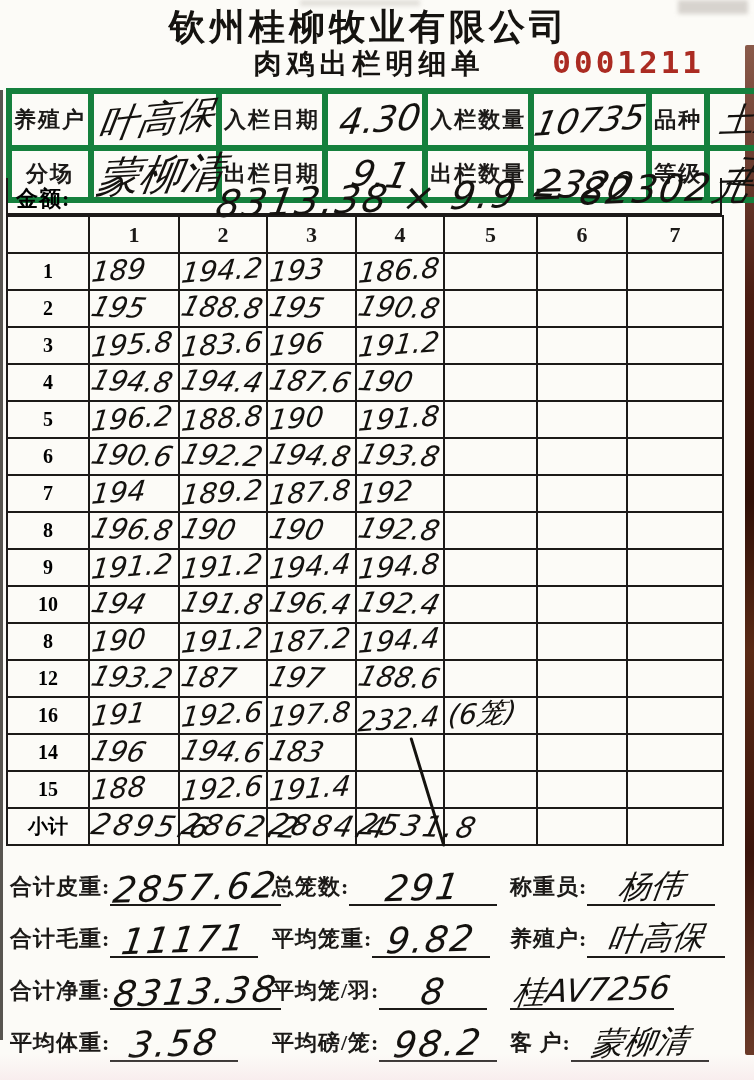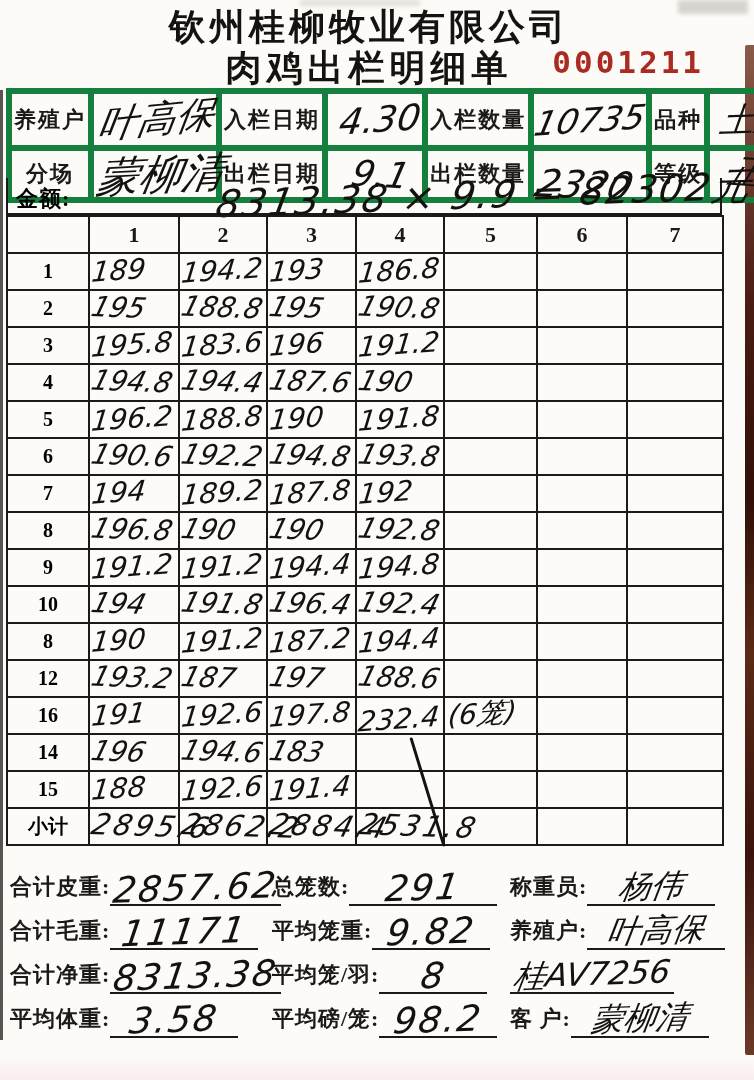--- a/index.html
+++ b/index.html
@@ -12,21 +12,21 @@
   
   .edge-left{position:absolute;left:0;top:90px;width:3px;height:950px;background:#3b3733;opacity:.85;}
   .edge-right{position:absolute;right:0;top:45px;width:9px;height:1010px;
       background:linear-gradient(to bottom,#8a5a4a 0%,#4a1c12 25%,#301008 45%,#5a2a16 60%,#3a140c 80%,#6a3a28 100%);
       border-radius:2px 0 0 2px;}
   .smudge-tr{position:absolute;right:6px;top:0;width:70px;height:14px;background:#b9b4ae;opacity:.55;filter:blur(2px);}
   .smudge-t{position:absolute;left:300px;top:0;width:120px;height:6px;background:#c8c3bc;opacity:.5;filter:blur(2px);}
 
   .header{position:absolute;left:4px;top:8px;width:730px;}
   .title{ text-align:center;font-weight:bold;font-size:36px;line-height:1.1;color:#151310;letter-spacing:4px;}
-  .title2{text-align:center;font-weight:bold;font-size:36px;line-height:1.15;color:#151310;letter-spacing:5px;}
+  .title2{text-align:center;font-weight:bold;font-size:28px;line-height:1.15;color:#151310;letter-spacing:5px;}
   .serial{position:absolute;right:30px;top:36px;font-family:"DejaVu Sans Mono",monospace;
       font-size:31px;color:#ab2b22;letter-spacing:3px;font-weight:bold;}
 
   
   table{border-collapse:collapse;}
   .info-table{position:absolute;left:6px;top:88px;width:716px;}
   .info-table td{border:6px solid #15803d;height:43px;padding:0 2px;position:relative;}
   .lbl{font-size:22px;font-weight:bold;color:#1c1a18;text-align:center;letter-spacing:2px;white-space:nowrap;}
   .amount-row{position:absolute;left:6px;top:178px;width:716px;height:37px;
       border:2px solid #1c1a18;border-top:none;box-sizing:border-box;text-align:right;}
@@ -54,21 +54,21 @@
   .rowno{font-size:20px;font-weight:bold;text-align:center;}
   .hw-num{font-size:28px;position:absolute;left:2px;top:0;z-index:2;}
   .wt tr:nth-child(odd)  .hw-num{transform:skewX(-10deg) rotate(-4deg);}
   .wt tr:nth-child(even) .hw-num{transform:skewX(-13deg) rotate(2deg);}
   .wt tr.subtotal .hw-num{font-size:29px;letter-spacing:3px;}
   .slash-mark{position:absolute;left:426px;top:735px;width:3px;height:114px;
       background:#15130f;transform:rotate(-17deg);border-radius:2px;z-index:4;}
 
   
   .summary{position:absolute;left:10px;top:862px;width:730px;display:grid;
-      grid-template-columns:262px 238px 230px;}
+      grid-template-columns:262px 238px 230px;row-gap:8px;}
   .sum-item{display:flex;align-items:flex-end;height:44px;}
   .sum-label{font-size:22px;font-weight:bold;color:#1c1a18;white-space:nowrap;letter-spacing:1px;padding-bottom:4px;}
   .sum-line{border-bottom:2px solid #1c1a18;flex:0 0 auto;text-align:center;padding:0 4px;}
   .sum-val{font-size:32px;margin-bottom:-5px;}
   .sum-val.big{font-size:36px;letter-spacing:2px;}
 </style>
 </head>
 <body>
 
 <div class="page">

